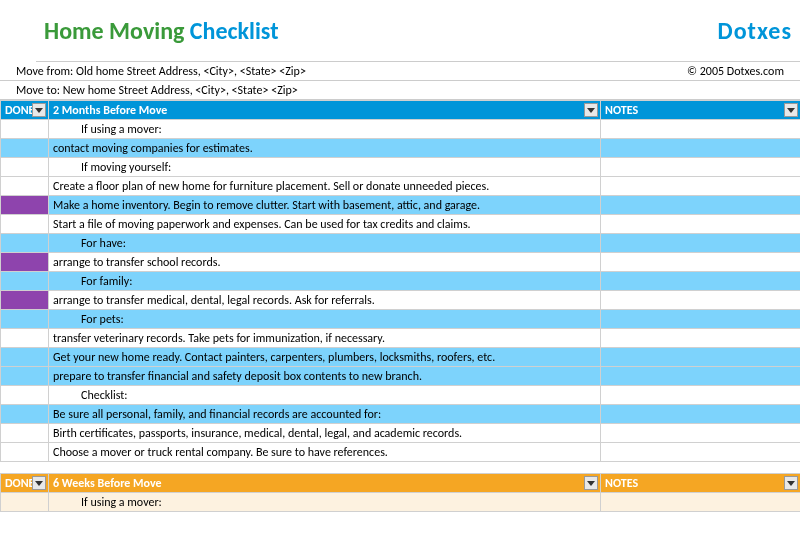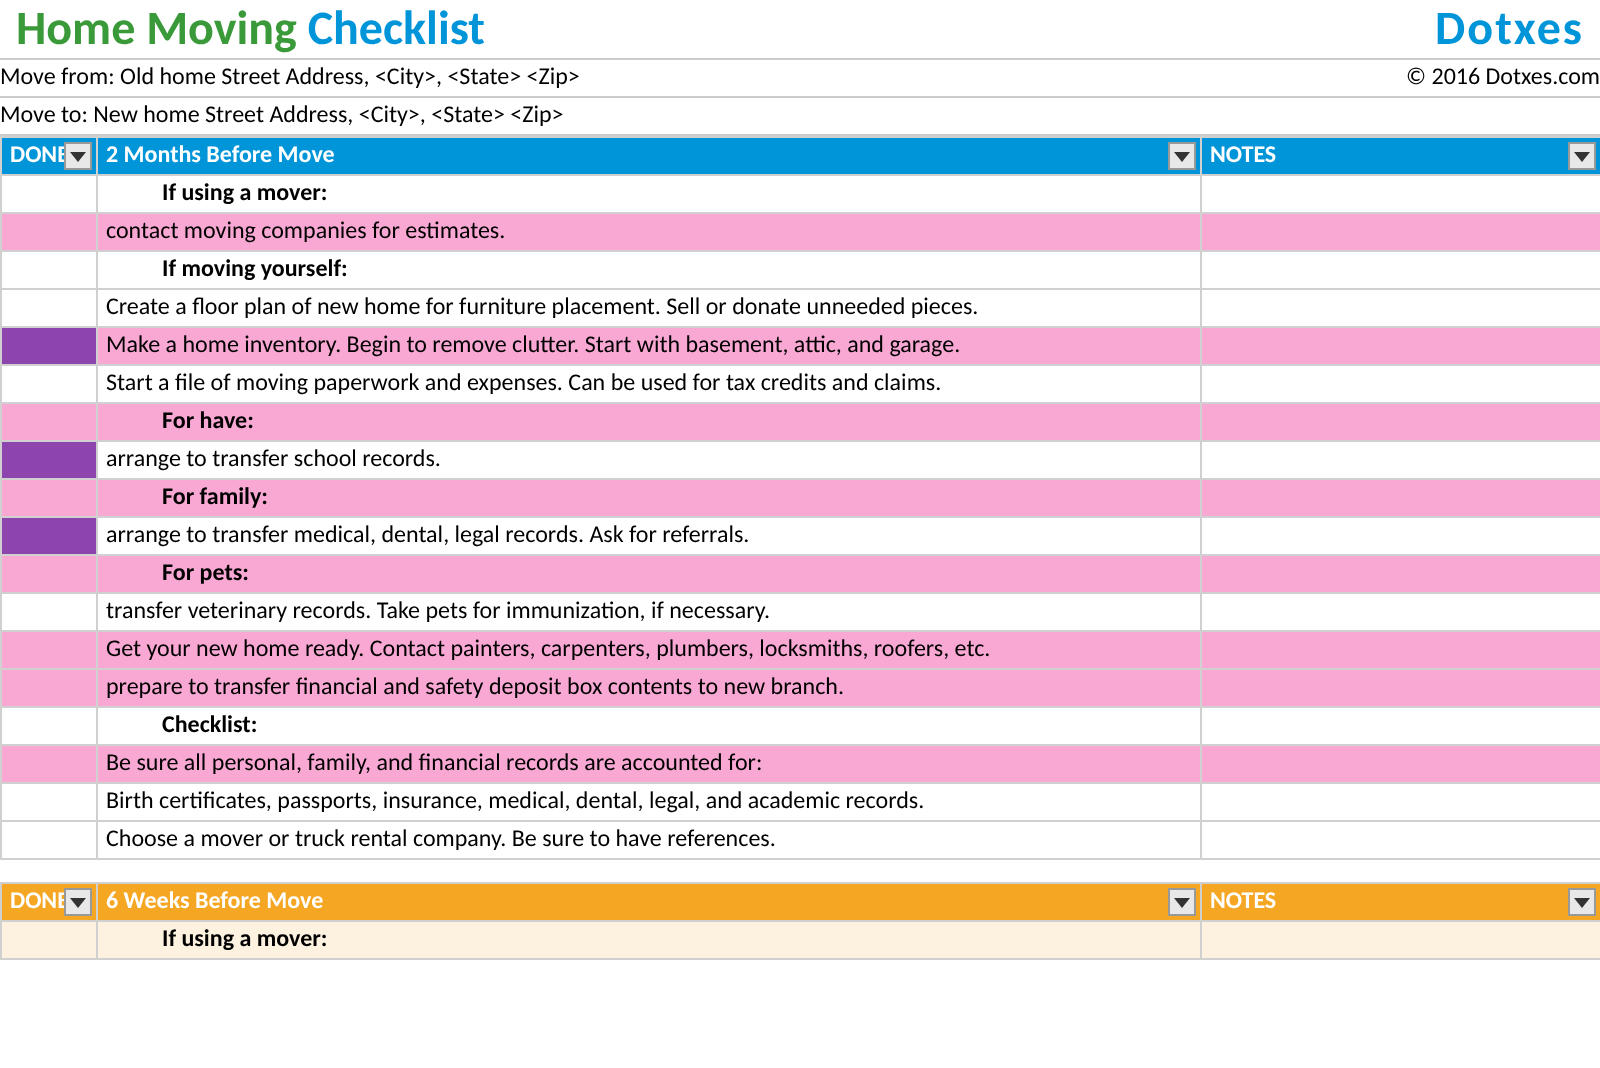--- a/index.html
+++ b/index.html
@@ -1,51 +1,51 @@
 <!DOCTYPE html>
 <html><head>
 <meta charset="utf-8">
 <style>
 * { margin: 0; padding: 0; box-sizing: border-box; }
 body { font-family: Calibri, Arial, sans-serif; font-size: 12px; background: #fff; width: 800px; }
-.header { display: flex; justify-content: space-between; align-items: center; padding: 0 8px; border-bottom: 1px solid #ccc; }
+.header { display: flex; justify-content: space-between; align-items: center; padding: 16px 8px; border-bottom: 1px solid #ccc; margin-left: 36px; }
 .title { font-size: 24px; font-weight: bold; }
 .title-part1 { color: #3a9a3a; }
 .title-part2 { color: #0095d9; }
 .logo { color: #0095d9; font-size: 24px; font-weight: bold; letter-spacing: 1px; }
-.info-row { display: flex; justify-content: space-between; padding: 2px 0; border-bottom: 1px solid #ccc; font-size: 12px; }
+.info-row { display: flex; justify-content: space-between; padding: 2px 16px; border-bottom: 1px solid #ccc; font-size: 12px; }
 table { width: 100%; border-collapse: collapse; table-layout: fixed; }
 td, th { border: 1px solid #d0d0d0; padding: 2px 4px; font-size: 12px; text-align: left; height: 18px; overflow: hidden; white-space: nowrap; }
 .col-done { width: 48px; }
 .col-task { width: 552px; }
 .col-notes { width: 200px; }
 .section-hdr { color: #fff; font-weight: bold; position: relative; }
 .section-hdr-blue { background: #0095d9; }
 .section-hdr-orange { background: #f5a623; }
 .dropdown-arrow { position: absolute; right: 2px; top: 2px; width: 14px; height: 14px; background: #e8e8e8; border: 1px solid #999; display: inline-flex; align-items: center; justify-content: center; }
 .dropdown-arrow::after { content: ""; border-left: 4px solid transparent; border-right: 4px solid transparent; border-top: 5px solid #333; }
-.row-bold { font-weight: bold; padding-left: 32px; }
-.row-odd-blue { background: #f9a8d4; }
+.row-bold { font-weight: normal; padding-left: 32px; }
+.row-odd-blue { background: #7dd3fc; }
 .row-even-blue { background: #fff; }
 .row-odd-orange { background: #fdf2e0; }
 .done-purple { background: #8e44ad; }
 .gap-row td { border: none; height: 12px; background: #fff; }
 </style>
 </head>
 <body>
 
 <div class="header">
   <div class="title">
     <span class="title-part1">Home Moving </span><span class="title-part2">Checklist</span>
   </div>
   <div class="logo">Dotxes</div>
 </div>
 <div class="info-row">
   <span>Move from: Old home Street Address, &lt;City&gt;, &lt;State&gt; &lt;Zip&gt;</span>
-  <span>© 2016 Dotxes.com</span>
+  <span>© 2005 Dotxes.com</span>
 </div>
 <div class="info-row">
   <span>Move to: New home Street Address, &lt;City&gt;, &lt;State&gt; &lt;Zip&gt;</span>
 </div>
 
 <table>
   <colgroup>
     <col class="col-done">
       <col class="col-task">
       <col class="col-notes">

